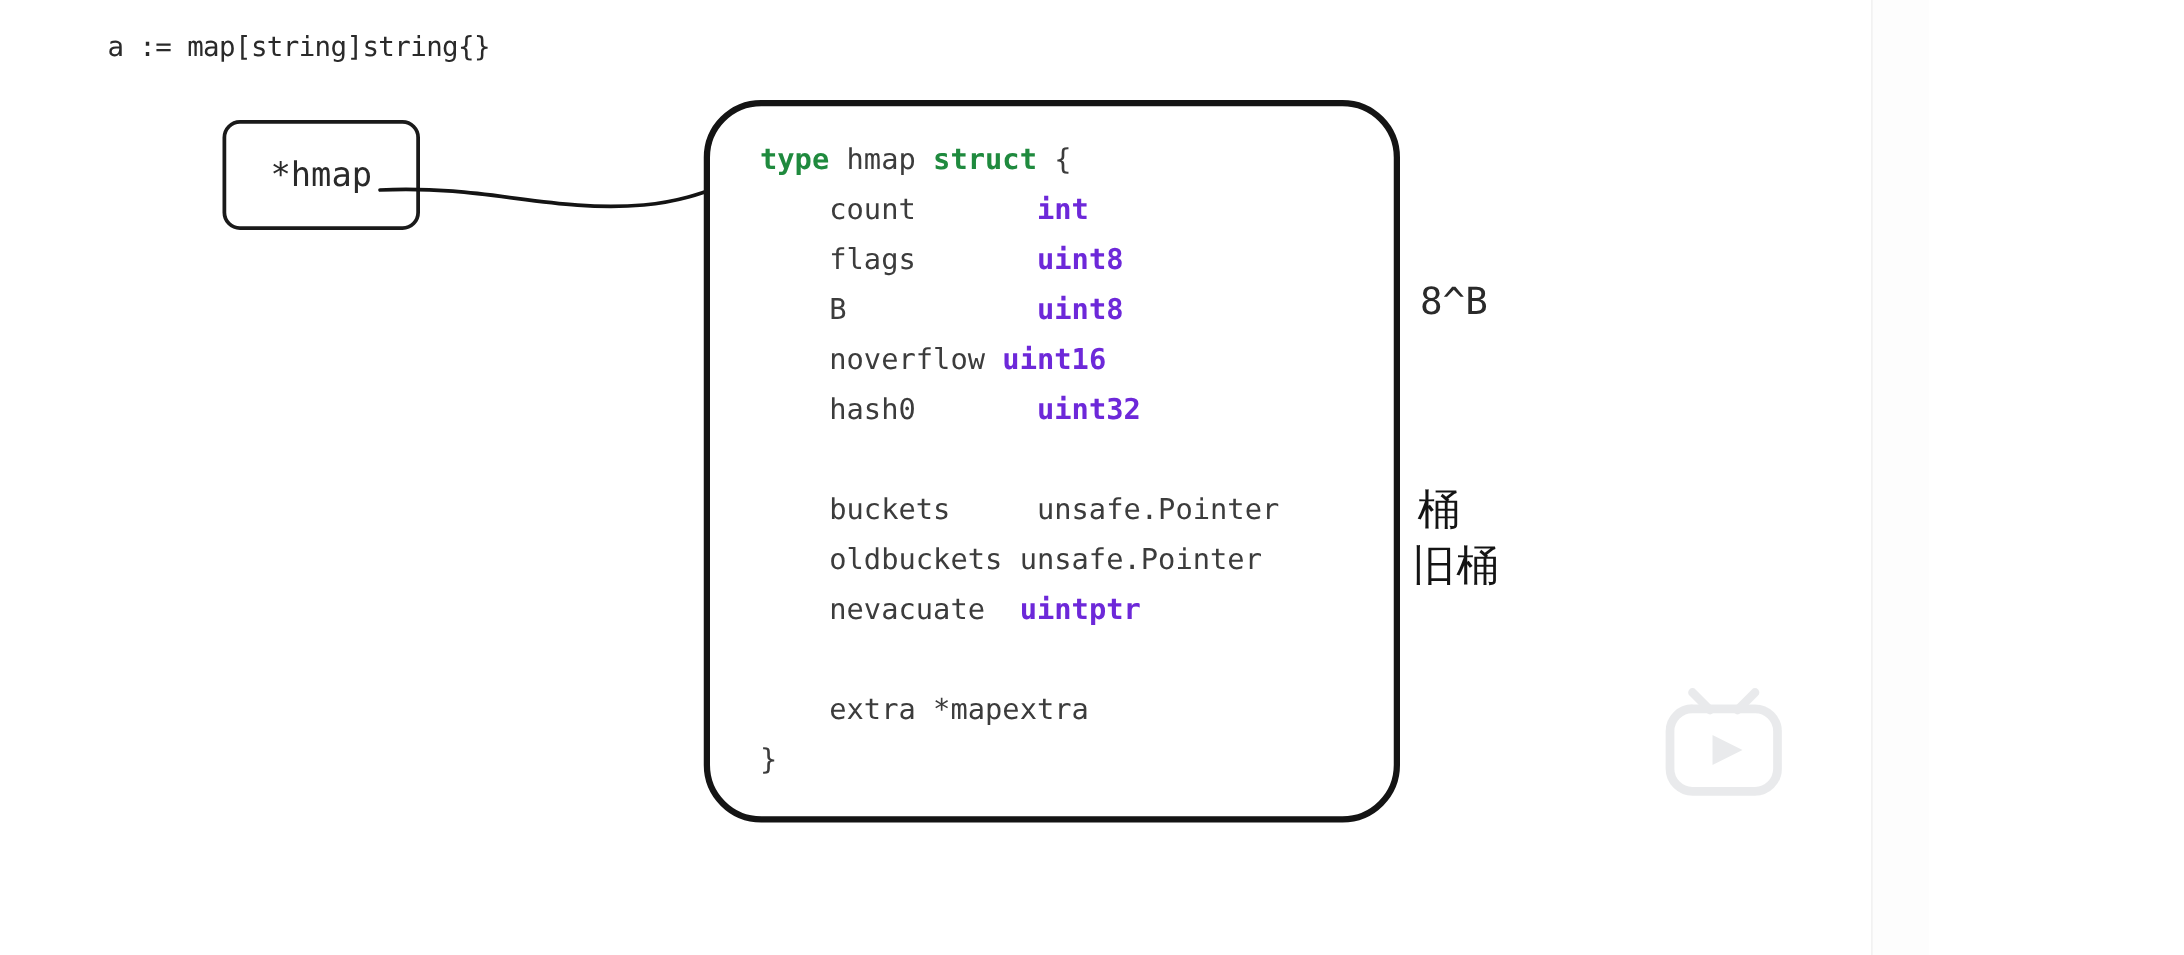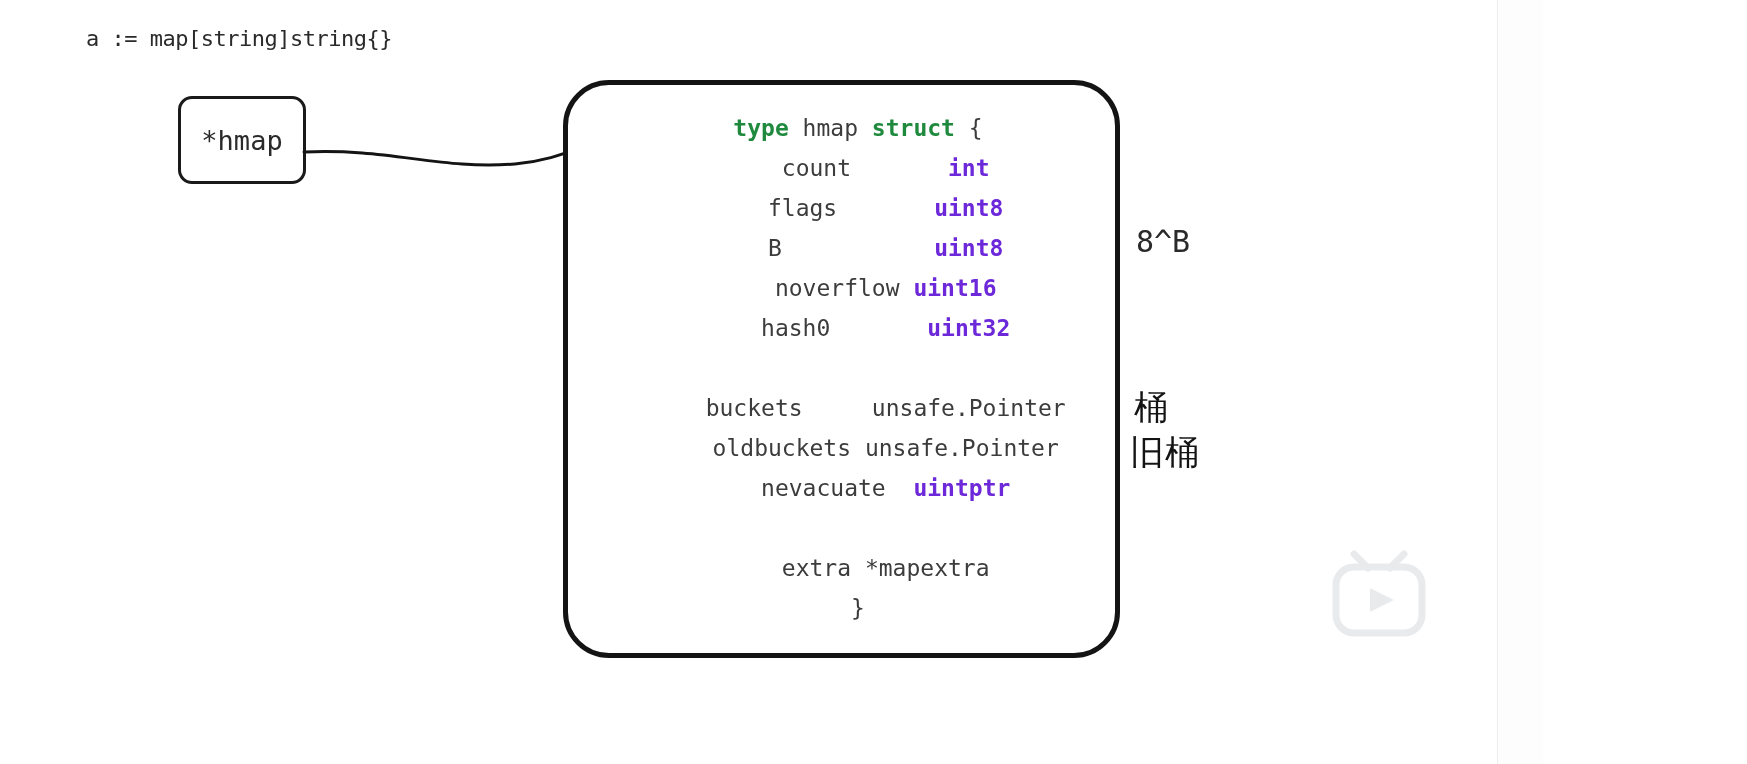--- a/index.html
+++ b/index.html
@@ -35,21 +35,21 @@
     letter-spacing: -0.5px;
     color: #2a2a2a;
     white-space: pre;
   }
 
   
   #hmap-box {
     position: absolute;
     left: 178px;
     top: 96px;
-    width: 128px;
+    width: 158px;
     height: 88px;
     border: 3px solid #1a1a1a;
     border-radius: 14px;
     box-sizing: border-box;
     background: #ffffff;
   }
   #hmap-label {
     position: absolute;
     left: 0; right: 0;
     top: 50%;
@@ -88,21 +88,20 @@
   #code-block {
     position: absolute;
     left: 608px;
     top: 108px;
     width: 500px;
     font-family: "DejaVu Sans Mono", "Liberation Mono", monospace;
     font-size: 23px;
     line-height: 40px;
     color: #3c3c3c;
     white-space: pre;
-    text-align: center;
   }
   .code-line { display: block; height: 40px; white-space: pre; }
   .kw   { color: #1f8a3e; font-weight: bold; }
   .typ  { color: #6d28d9; font-weight: bold; }
   .pln  { color: #3c3c3c; }
 
   
   .anno {
     position: absolute;
     font-family: "DejaVu Sans", "Liberation Sans", sans-serif;

